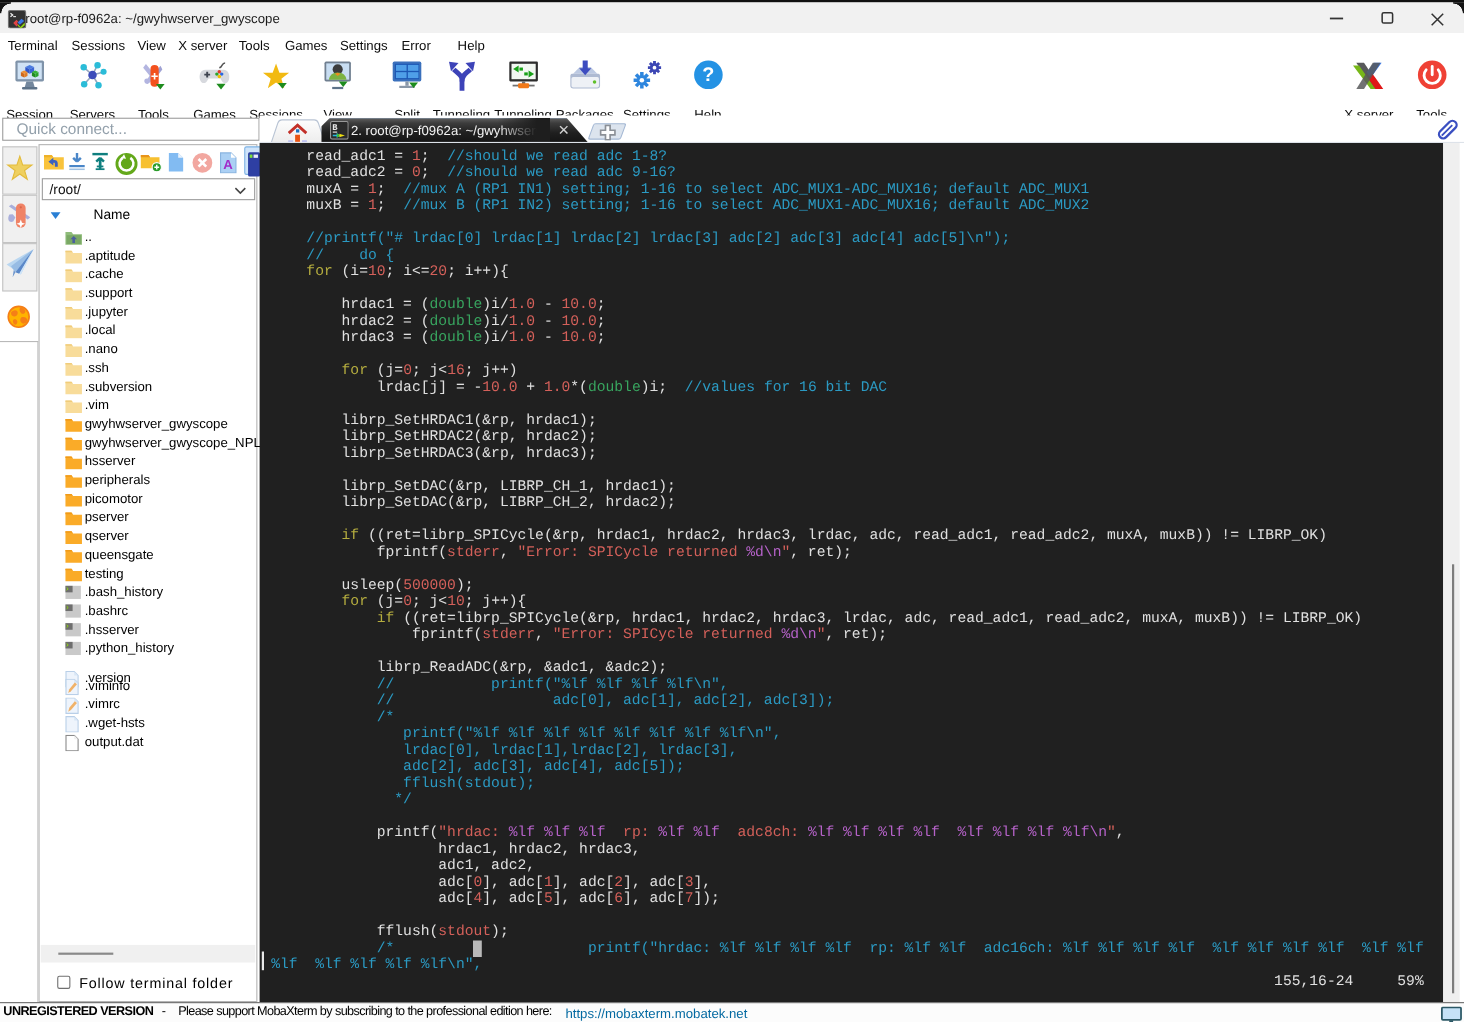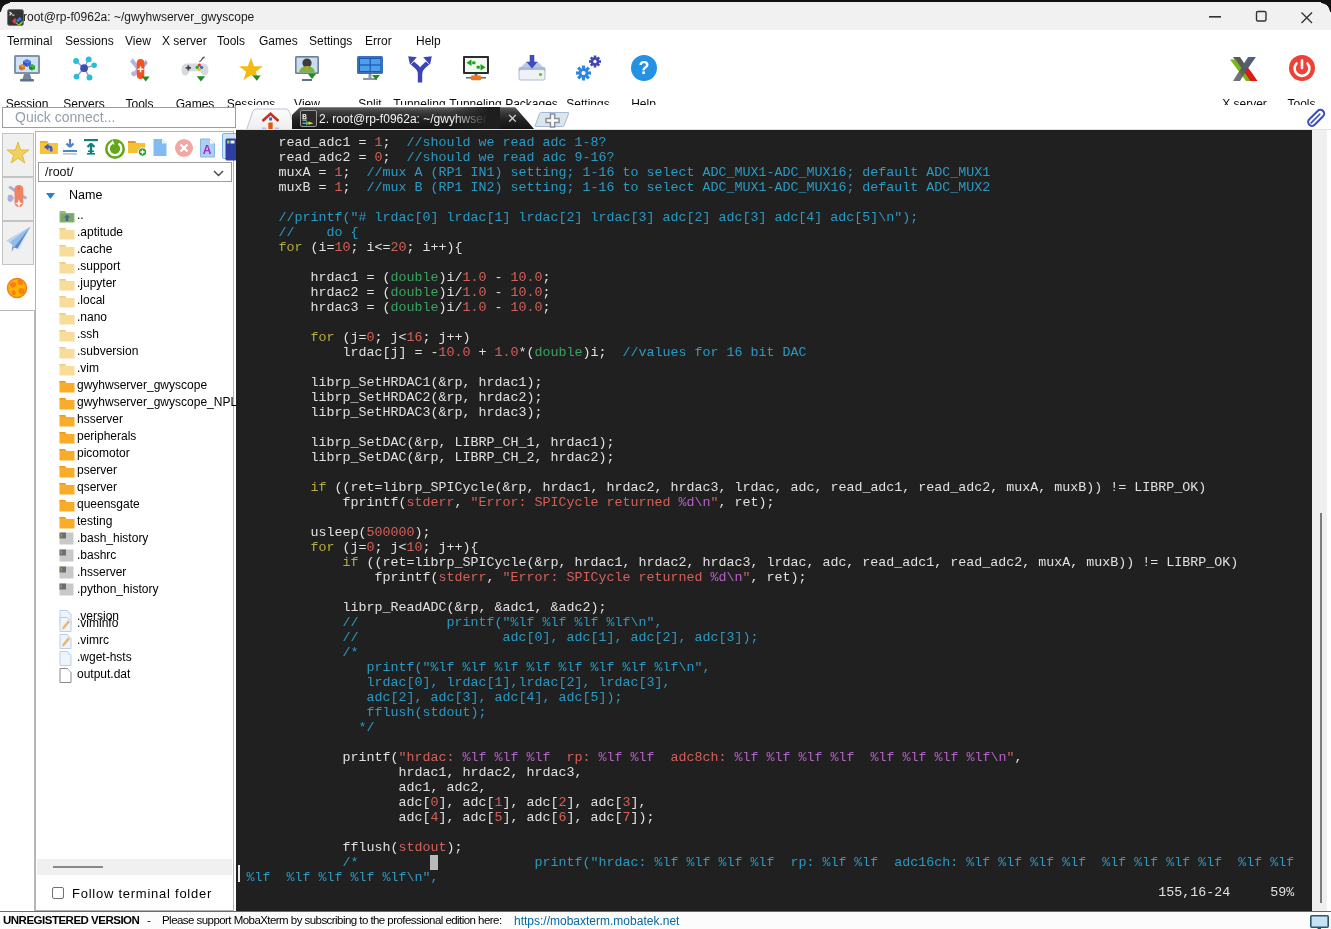--- a/index.html
+++ b/index.html
@@ -371,21 +371,21 @@
               <rect x="2" y="2.5" width="2.5" height="3" fill="#7ce03a"></rect>
 </svg></div>
 </div>
     <div id="combo">/root/<svg style="position:absolute;right:7px;top:7px" width="11" height="7" viewBox="0 0 11 7">
             <path d="M1 1 L5.5 5.5 L10 1" fill="none" stroke="#444" stroke-width="1.4"></path>
           </svg></div>
     <div id="treehead">
       <svg style="position:absolute;left:10px;top:4px" width="10" height="8">
             <path d="M0 1 L9 1 L4.5 7 Z" fill="#2a7fd4"></path>
           </svg>
-      <span style="position:absolute;left:33px;top:0px;font-size:12.5px">Name</span>
+      <span style="position:absolute;left:49px;top:0px;font-size:12.5px">Name</span>
     </div>
     <div id="tree">
 <div class="trow" style="top:75.0px">
             <svg width="16" height="14" viewBox="0 0 16 14">
               <path d="M0.5 2 L6 2 L7.5 4 L15.5 4 L15.5 13.5 L0.5 13.5 Z" fill="#8fbc7a"></path>
               <rect x="1.5" y="4.8" width="13" height="8" fill="#7aa865"></rect>
               <path d="M6.8 12 L9.2 12 L9.2 8.6 L11 8.6 L8 5.6 L5 8.6 L6.8 8.6 Z" fill="#4a5f9e"></path>
             </svg>
             <span class="lbl">..</span>
           </div>

